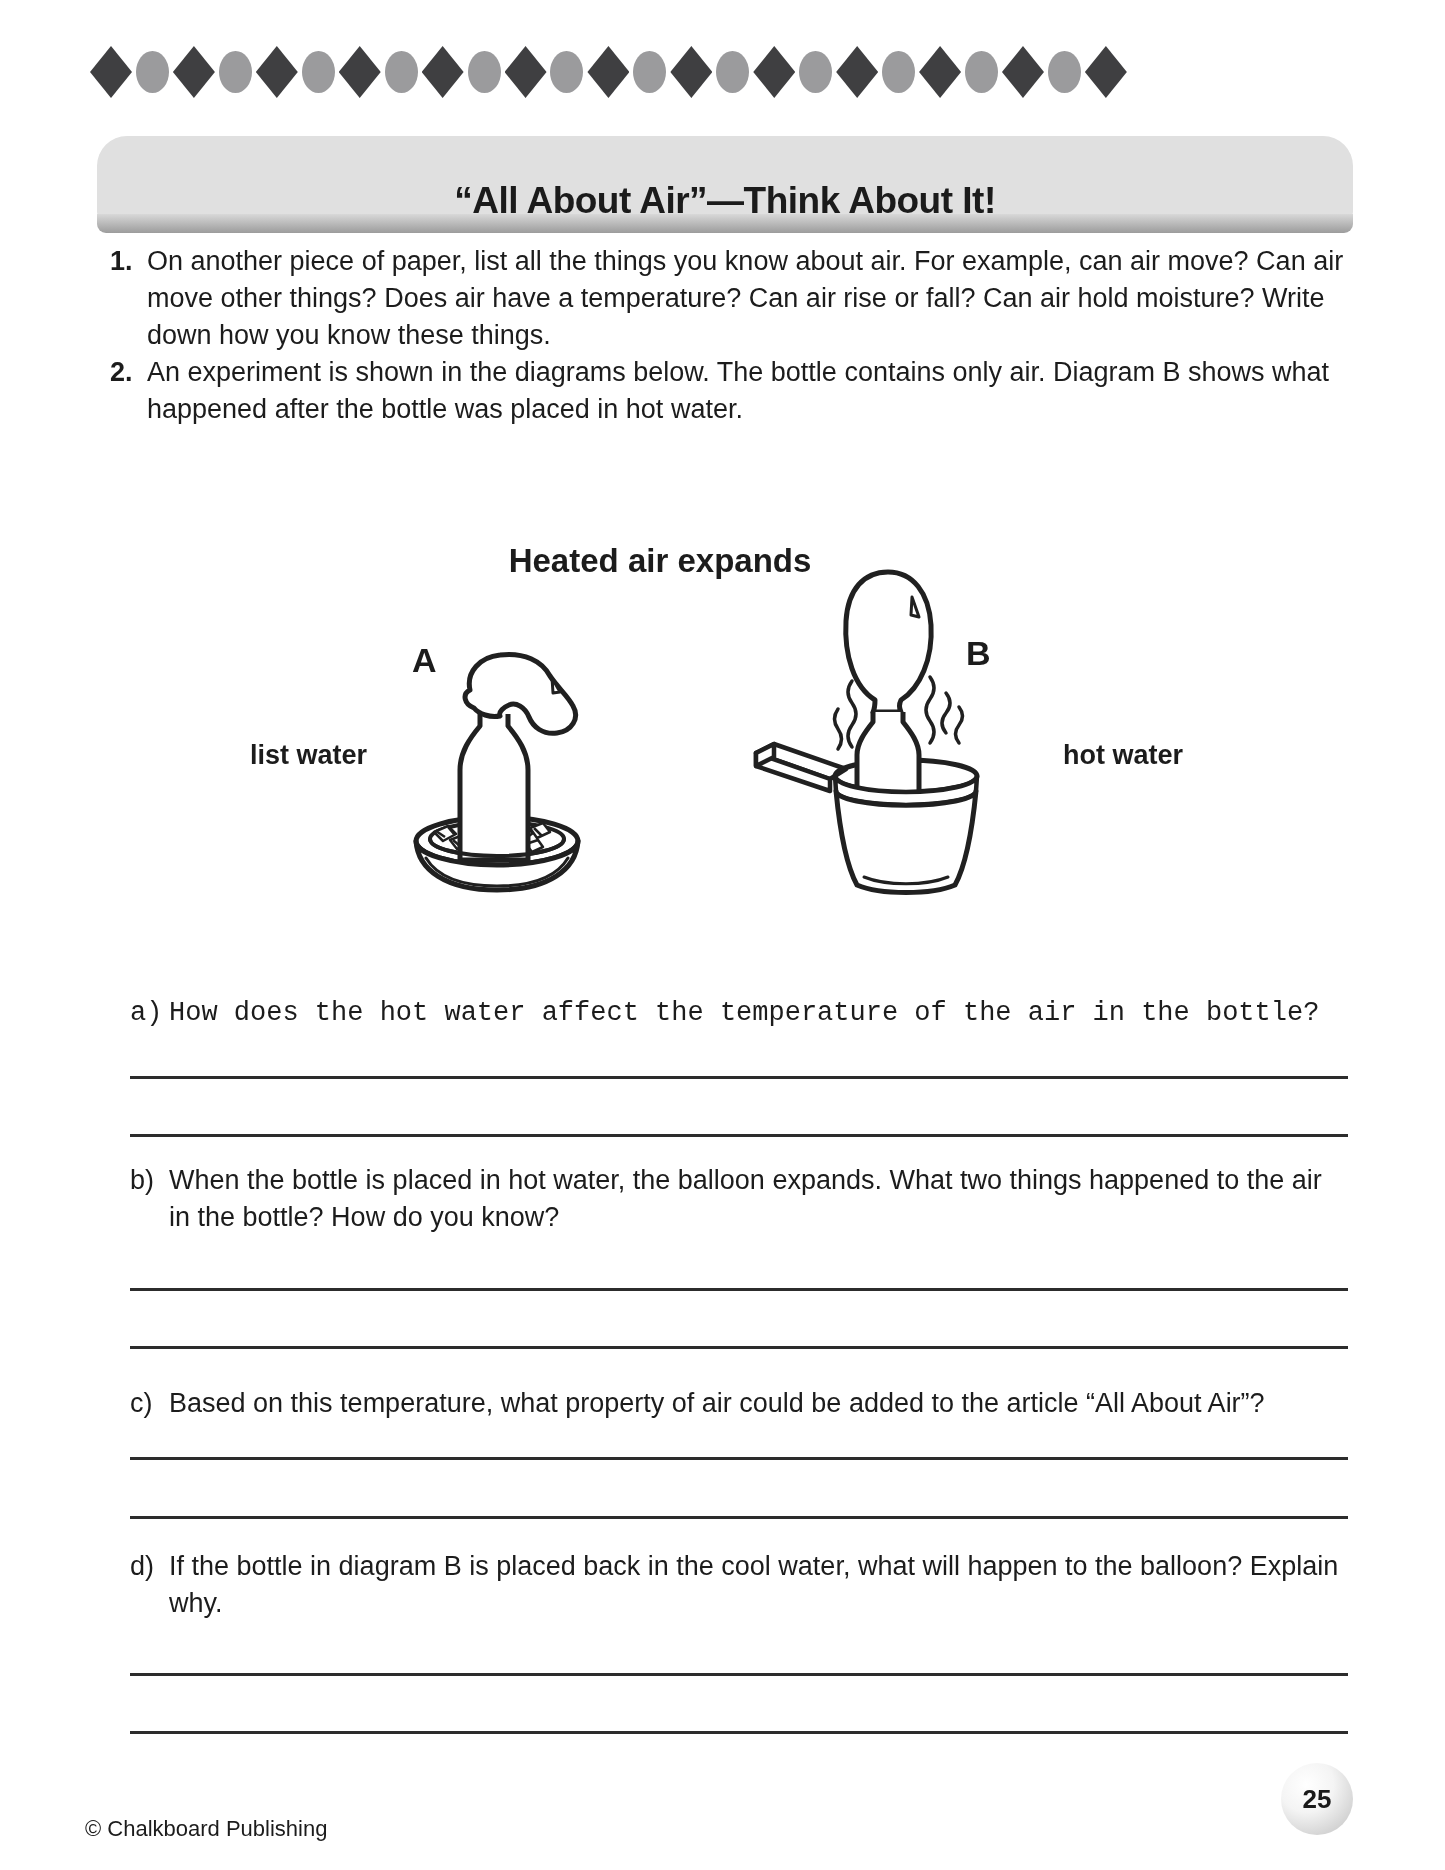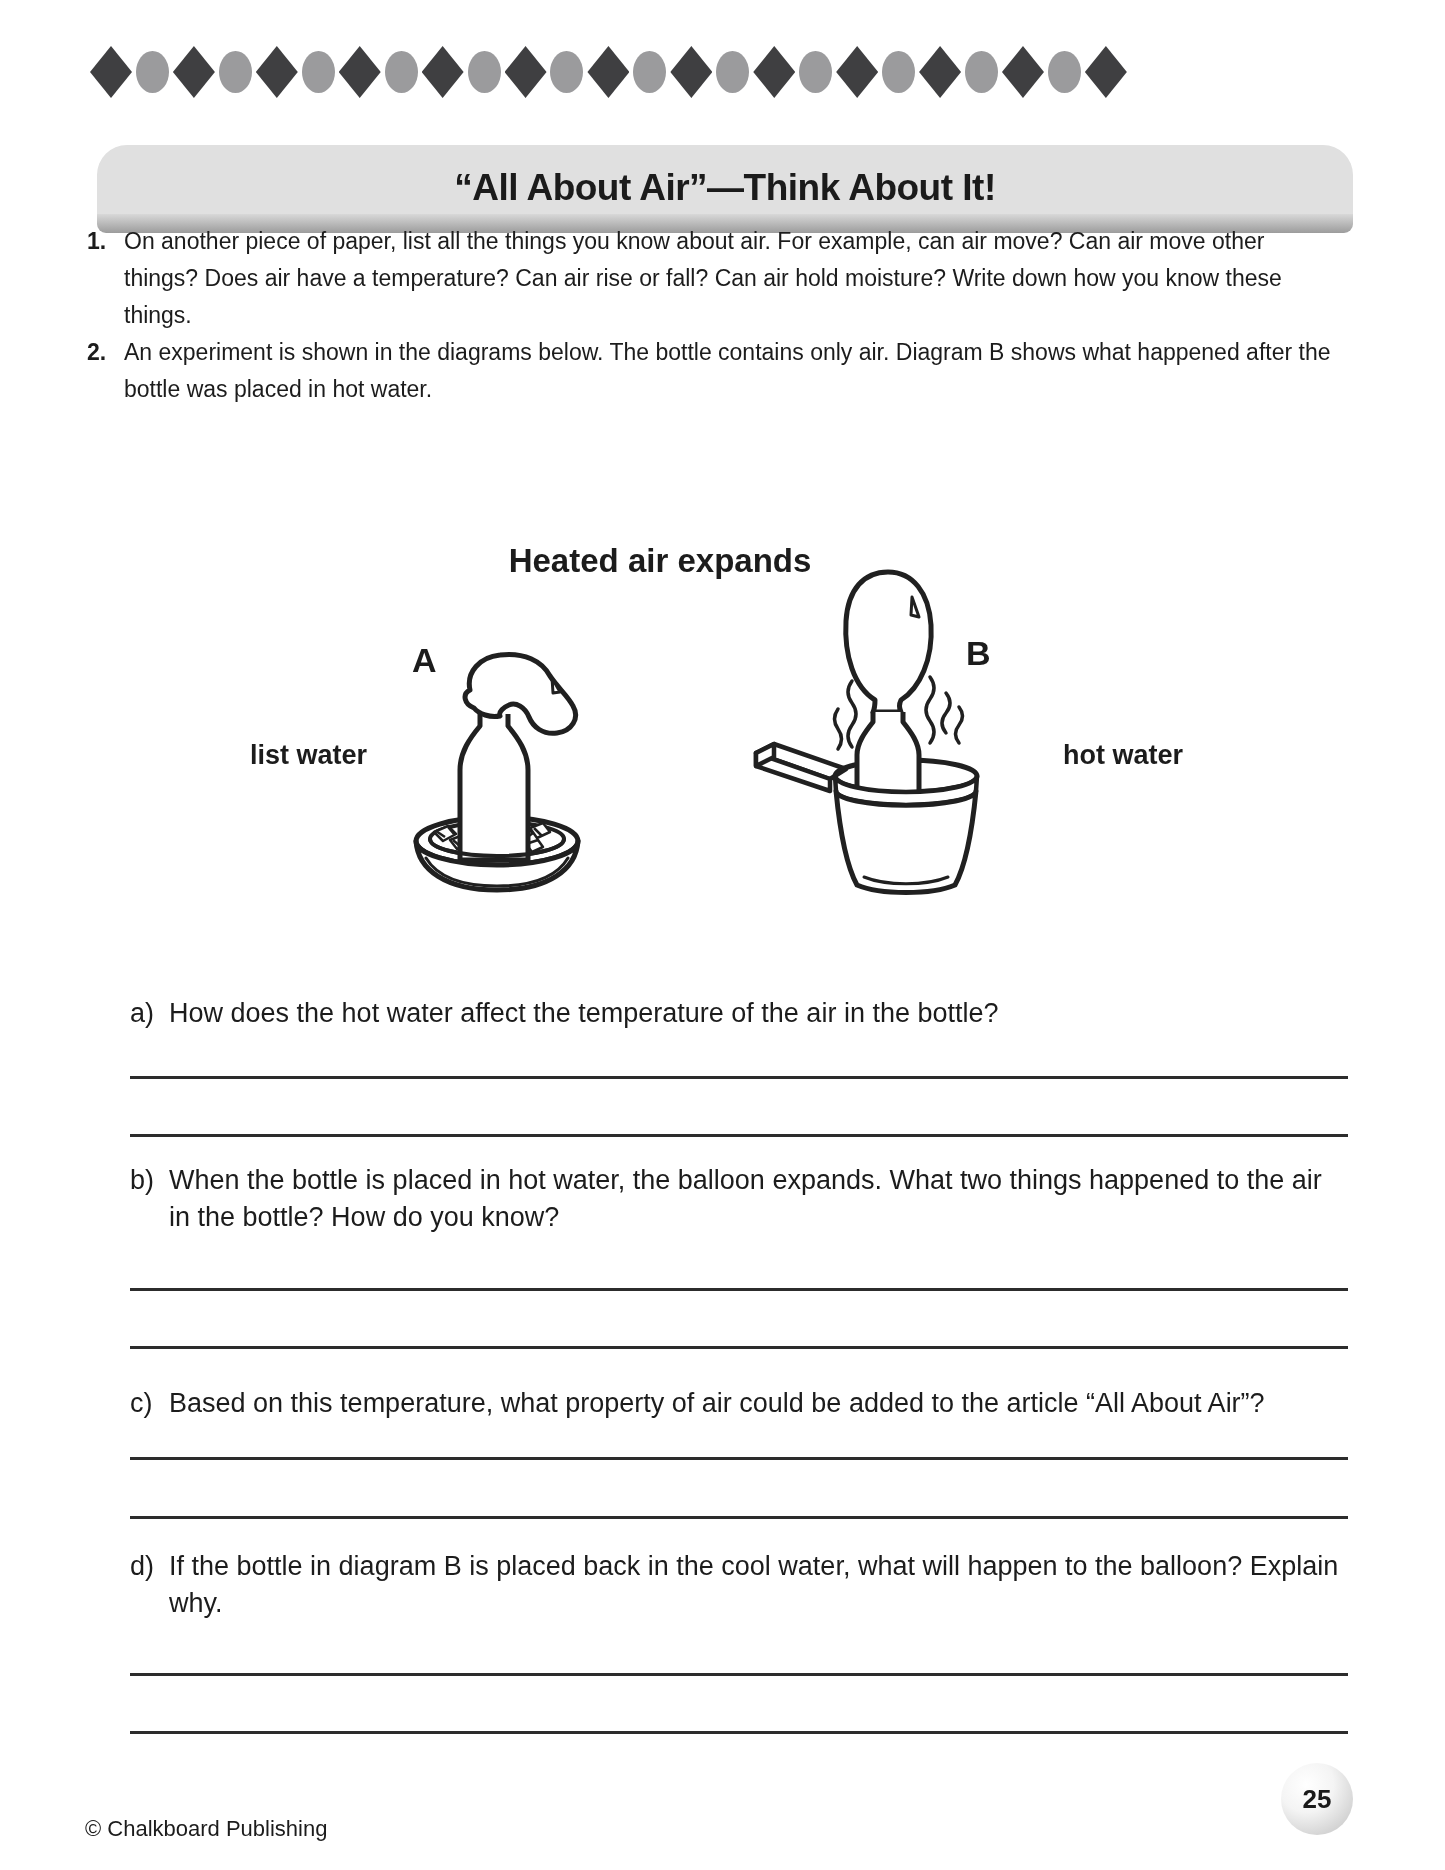--- a/index.html
+++ b/index.html
@@ -14,37 +14,38 @@
   
   .decor-border{
     position:absolute;left:90px;top:45px;width:1037px;height:54px;
     display:flex;align-items:center;justify-content:space-between;
   }
   .diamond{width:42px;height:52px;background:#3f3f41;
     clip-path:polygon(50% 0,100% 50%,50% 100%,0 50%);}
   .dot{width:33px;height:42px;border-radius:50%;background:#9b9b9d;}
   
   .banner{
-    position:absolute;left:97px;top:145px;width:1256px;height:86px;
+    position:absolute;left:97px;top:136px;width:1256px;height:86px;
     background:#e0e0e0;border-radius:30px 30px 10px 10px;
-    display:flex;align-items:center;justify-content:center;
+    display:flex;align-items:flex-end;justify-content:center;
   }
   .banner-title{
     font-size:37px;font-weight:bold;letter-spacing:-0.5px;color:#1b1b1b;
   }
   .banner-shadow{
     position:absolute;left:97px;top:214px;width:1256px;height:19px;
     background:linear-gradient(to bottom,#d8d8d8,#9c9c9c);
     border-radius:0 0 9px 9px;
   }
   
   .q{
-    position:absolute;left:87px;width:1215px;
-    font-size:23px;line-height:37px;
+    position:absolute;left:110px;width:1215px;
+    font-size:27px;line-height:37px;
     padding-left:37px;
+    margin-top:20px;
   }
   .qnum{display:inline-block;width:37px;margin-left:-37px;font-weight:bold;}
   .q1{top:223px;}
   .q2{top:334px;}
   
   .diagram-title{
     position:absolute;left:410px;top:542px;width:500px;
     text-align:center;font-size:33px;font-weight:bold;
   }
   .diagram-label{position:absolute;font-size:34px;font-weight:bold;}
@@ -54,21 +55,21 @@
   .caption-cool{left:250px;top:740px;}
   .caption-hot{left:1063px;top:740px;}
   .svg-a{position:absolute;left:400px;top:648px;}
   .svg-b{position:absolute;left:740px;top:557px;}
   
   .subq{
     position:absolute;left:130px;width:1180px;
     font-size:27px;line-height:37px;padding-left:39px;
   }
   .subletter{display:inline-block;width:39px;margin-left:-39px;}
-  .sq-a{top:995px;}
+  .sq-a{top:995px;font-family:Liberation Mono, monospace;}
   .sq-b{top:1162px;}
   .sq-c{top:1385px;}
   .sq-d{top:1548px;}
   .answer-line{
     position:absolute;left:130px;width:1218px;height:0;
     border-top:3px solid #2c2c2c;
   }
   
   .copyright{position:absolute;left:85px;top:1796px;font-size:22px;margin-top:20px;}
   .page-badge{

